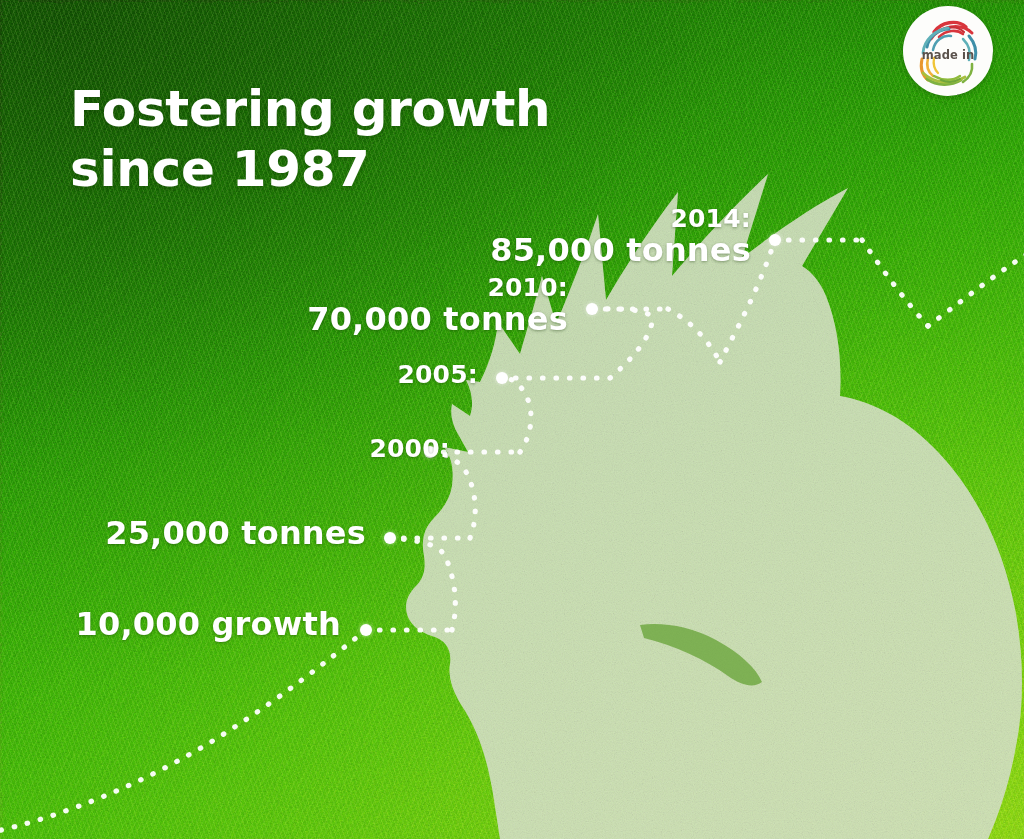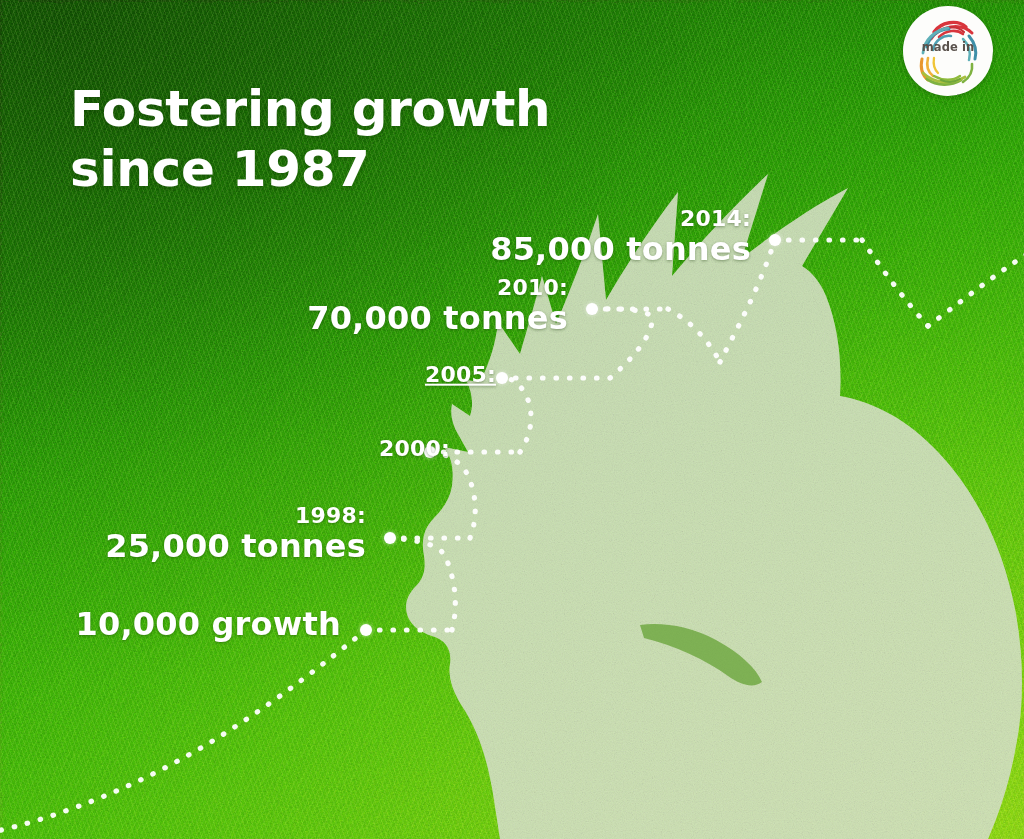--- a/index.html
+++ b/index.html
@@ -43,42 +43,42 @@
     background:#ffffff;transform:translate(-50%,-50%);
     box-shadow:0 0 4px rgba(255,255,255,.55);
   }
   .dp-label{
     position:absolute;color:#ffffff;text-align:right;
     transform:translate(-100%,-50%);
     line-height:1.12;letter-spacing:.2px;
     text-shadow:0 1px 3px rgba(20,50,8,.40);
     white-space:nowrap;
   }
-  .dp-year{display:block;font-size:22px;font-weight:700;}
+  .dp-year{display:block;font-size:25px;font-weight:700;}
   .dp-val{display:block;font-size:32px;font-weight:700;}
 
   
   .title{
     position:absolute;left:70px;top:79px;color:#fff;
     font-size:50px;font-weight:700;line-height:1.20;
     letter-spacing:-0.3px;
     text-shadow:0 2px 5px rgba(18,48,6,.35);
   }
   .title .l2{display:block;}
 
   
   .logo{
     position:absolute;left:903px;top:6px;width:90px;height:90px;
     border-radius:50%;background:#fdfdfb;
     box-shadow:0 2px 6px rgba(0,0,0,.18);
     overflow:hidden;
   }
   .logo svg{display:block;}
   .logo-txt{position:absolute;left:0;right:0;text-align:center;}
-  .logo-made{top:34px;font-size:11.5px;font-weight:700;color:#5a524c;letter-spacing:.1px;}
+  .logo-made{top:42px;font-size:11.5px;font-weight:700;color:#5a524c;letter-spacing:.1px;}
   .logo-moris{top:49px;font-size:13px;font-weight:800;color:#737373;letter-spacing:-.3px;margin-top:37px;}
 </style>
 </head>
 <body>
 
 <div id="stage">
 
   <div class="grass-base"></div>
   <div class="grass-dark"></div>
 
@@ -232,27 +232,26 @@
     <div class="marker" style="left:502px;top:378px;"></div>
     <div class="marker" style="left:592px;top:309px;"></div>
     <div class="marker" style="left:775px;top:240px;"></div>
   </div>
 
   <div>
     <div class="dp-label" style="left:341px;top:625px;">
       <span class="dp-val">10,000 growth</span>
     </div>
     <div class="dp-label" style="left:366px;top:534px;">
-      <span class="dp-year">1998:</span>
       <span class="dp-val">25,000 tonnes</span>
     </div>
     <div class="dp-label" style="left:406px;top:449px;margin-left:44px;">
       <span class="dp-year">2000:</span>
     </div>
-    <div class="dp-label" style="left:496px;top:375px;text-decoration:underline;">
+    <div class="dp-label" style="left:478px;top:375px;">
       <span class="dp-year">2005:</span>
     </div>
     <div class="dp-label" style="left:568px;top:306px;">
       <span class="dp-year">2010:</span>
       <span class="dp-val">70,000 tonnes</span>
     </div>
     <div class="dp-label" style="left:751px;top:237px;">
       <span class="dp-year">2014:</span>
       <span class="dp-val">85,000 tonnes</span>
     </div>

